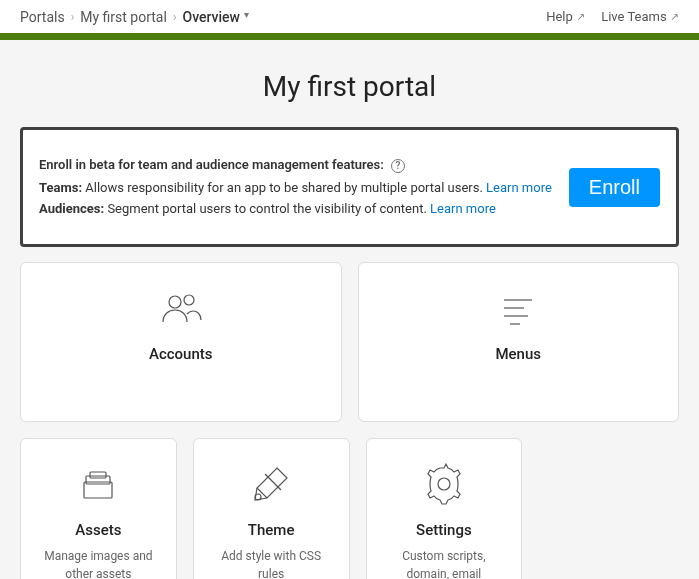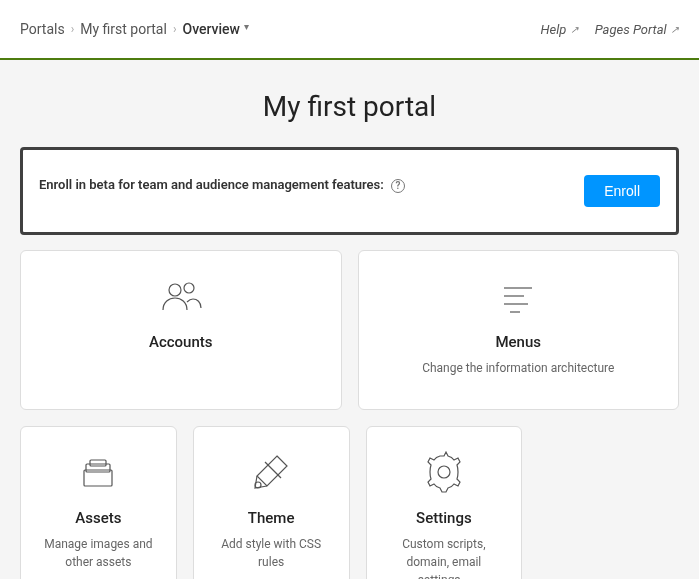--- a/index.html
+++ b/index.html
@@ -6,23 +6,23 @@
     body {
       font-family: -apple-system, BlinkMacSystemFont, 'Segoe UI', Roboto, sans-serif;
       background: #f5f5f5;
       color: #333;
       font-size: 14px;
     }
 
     
     .top-nav {
       background: #fff;
-      border-bottom: 2px solid #4d7c0f;
+      border-bottom: 7px solid #4d7c0f;
       padding: 0 20px;
-      height: 60px;
+      height: 40px;
       display: flex;
       align-items: center;
       justify-content: space-between;
     }
     .breadcrumb {
       display: flex;
       align-items: center;
       gap: 6px;
       font-size: 14px;
       color: #555;
@@ -53,21 +53,20 @@
       gap: 16px;
     }
     .nav-link {
       color: #555;
       text-decoration: none;
       font-size: 13px;
       display: flex;
       align-items: center;
       gap: 4px;
       cursor: pointer;
-      font-style: italic;
     }
     .external-icon {
       font-size: 10px;
       color: #777;
     }
 
     
     .main-content {
       max-width: 699px;
       margin: 0 auto;
@@ -121,21 +120,21 @@
       color: #0077cc;
       text-decoration: none;
       cursor: pointer;
     }
     .enroll-btn {
       background: #0095ff;
       color: #fff;
       border: none;
       padding: 8px 20px;
       border-radius: 4px;
-      font-size: 14px;
+      font-size: 20px;
       cursor: pointer;
       white-space: nowrap;
       align-self: center;
     }
 
     
     .cards-section {
       margin-bottom: 20px;
     }
     .cards-grid {
@@ -204,36 +203,46 @@
       <span>Overview</span>
       <span class="dropdown-arrow">▾</span>
     </span>
   </div>
   <div class="nav-right">
     <a class="nav-link">
       <span>Help</span>
       <span class="external-icon">↗</span>
     </a>
     <a class="nav-link">
-      <span>Pages Portal</span>
+      <span>Live Teams</span>
       <span class="external-icon">↗</span>
     </a>
   </div>
 </div>
 
 <div class="main-content">
 
   <h1 class="page-title">My first portal</h1>
 
   <div class="beta-banner">
     <div class="beta-banner-text">
       <div class="title">
         <span>Enroll in beta for team and audience management features:</span>
         <span class="help-icon">?</span>
       </div>
+      <div>
+        <strong>Teams:</strong>
+        <span> Allows responsibility for an app to be shared by multiple portal users.</span>
+        <a class="learn-more">Learn more</a>
+      </div>
+      <div>
+        <strong>Audiences:</strong>
+        <span> Segment portal users to control the visibility of content.</span>
+        <a class="learn-more">Learn more</a>
+      </div>
     </div>
     <button class="enroll-btn">Enroll</button>
   </div>
 
   <div class="cards-section">
     <div class="cards-grid">
 
       <div class="card">
         <div class="card-icon">
           <svg viewBox="0 0 44 44">
@@ -253,21 +262,20 @@
         <div class="card-icon">
           <svg viewBox="0 0 44 44">
 
             <line x1="8" y1="14" x2="36" y2="14"></line>
             <line x1="8" y1="22" x2="28" y2="22"></line>
             <line x1="8" y1="30" x2="32" y2="30"></line>
             <line x1="14" y1="38" x2="24" y2="38"></line>
           </svg>
         </div>
         <div class="card-title">Menus</div>
-        <div class="card-desc">Change the information architecture</div>
       </div>
 
     </div>
 
     <div class="cards-grid-3">
 
       <div class="card">
         <div class="card-icon">
           <svg viewBox="0 0 44 44">
 

